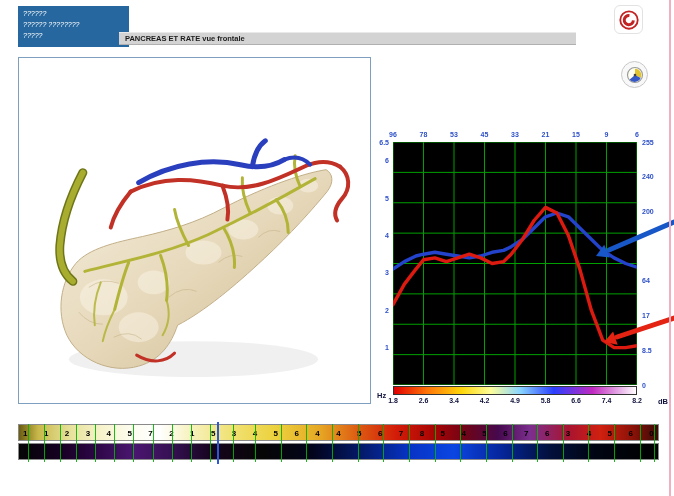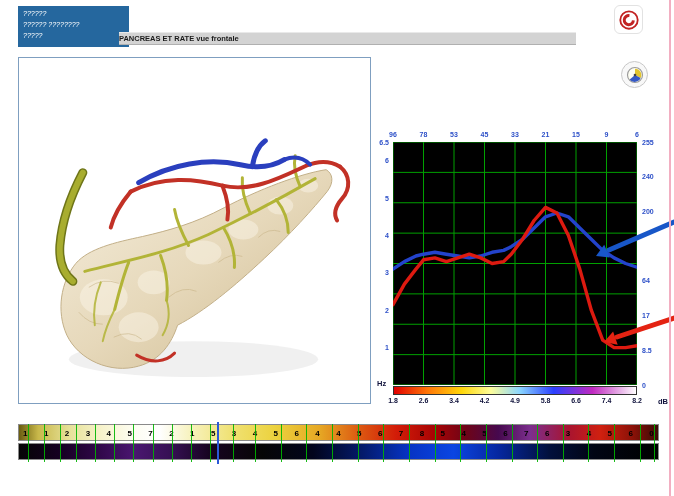--- a/index.html
+++ b/index.html
@@ -3,39 +3,39 @@
 <meta charset="utf-8">
 <style>
   html,body{margin:0;padding:0}
   body{font-family:"Liberation Sans",sans-serif;background:#ffffff}
   .app{position:relative;width:674px;height:496px;background:#fff;overflow:hidden}
 
   .patient-box{position:absolute;left:18px;top:6px;width:101px;height:37px;background:#25679e;color:#fff;
     font-size:7px;font-style:italic;line-height:1.6;padding:2px 5px;overflow:hidden}
   .title-bar{position:absolute;left:119px;top:32px;width:457px;height:13px;background:#d3d3d3;
     border-top:1px solid #e9e9e9;border-bottom:1px solid #b0b0b0;font-size:7.5px;font-weight:bold;
-    color:#1a1a1a;line-height:12px;padding-left:0;box-sizing:border-box}
+    color:#1a1a1a;line-height:12px;padding-left:6px;box-sizing:border-box}
   .close-btn{position:absolute;left:614px;top:5px;width:29px;height:29px;background:#fff;border:1px solid #e2e2e2;
     border-radius:6px;display:flex;align-items:center;justify-content:center;cursor:pointer;padding:0}
   .tool-btn{position:absolute;left:621px;top:61px;width:27px;height:27px;background:#f8f8f8;border:1px solid #c8c8c8;
     border-radius:50%;display:flex;align-items:center;justify-content:center;cursor:pointer;padding:0}
 
   .anatomy-panel{position:absolute;left:18px;top:57px;width:353px;height:347px;background:#fff;border:1px solid #7f9fc0;box-sizing:border-box}
 
   .plot-wrap{position:absolute;left:393px;top:142px;width:244px;height:243px}
   .axis{position:absolute;font-weight:bold;font-size:7px;color:#2d50c8}
   .axis span{position:absolute;white-space:nowrap}
   #top-axis{left:393px;top:131px;width:244px;height:9px}
   #top-axis span{transform:translateX(-50%)}
   #left-axis{left:368px;top:142px;width:23px;height:243px}
   #right-axis{left:640px;top:142px;width:28px;height:243px}
   #bottom-axis{left:393px;top:397px;width:244px;height:9px;color:#10123c}
   #bottom-axis span{transform:translateX(-50%)}
   .unit-label{position:absolute;font-weight:bold;font-size:7.5px;color:#10123c}
-  #hz-label{left:377px;top:379px}
+  #hz-label{left:377px;top:391px}
   #db-label{left:658px;top:397px}
   #colorbar{position:absolute;left:393px;top:386px;width:244px;height:9px;border:1px solid #333;box-sizing:border-box}
 
   .arrow-svg{position:absolute;pointer-events:none}
   .arrow-svg line{stroke-width:5;stroke-linecap:round}
 
   .strips{position:absolute;left:18px;top:424px;width:641px;height:38px}
   .strip{position:absolute;left:0;width:100%;height:17px;border:1px solid #8a8a8a;box-sizing:border-box}
   #strip1{top:0}
   #strip2{top:19px}

